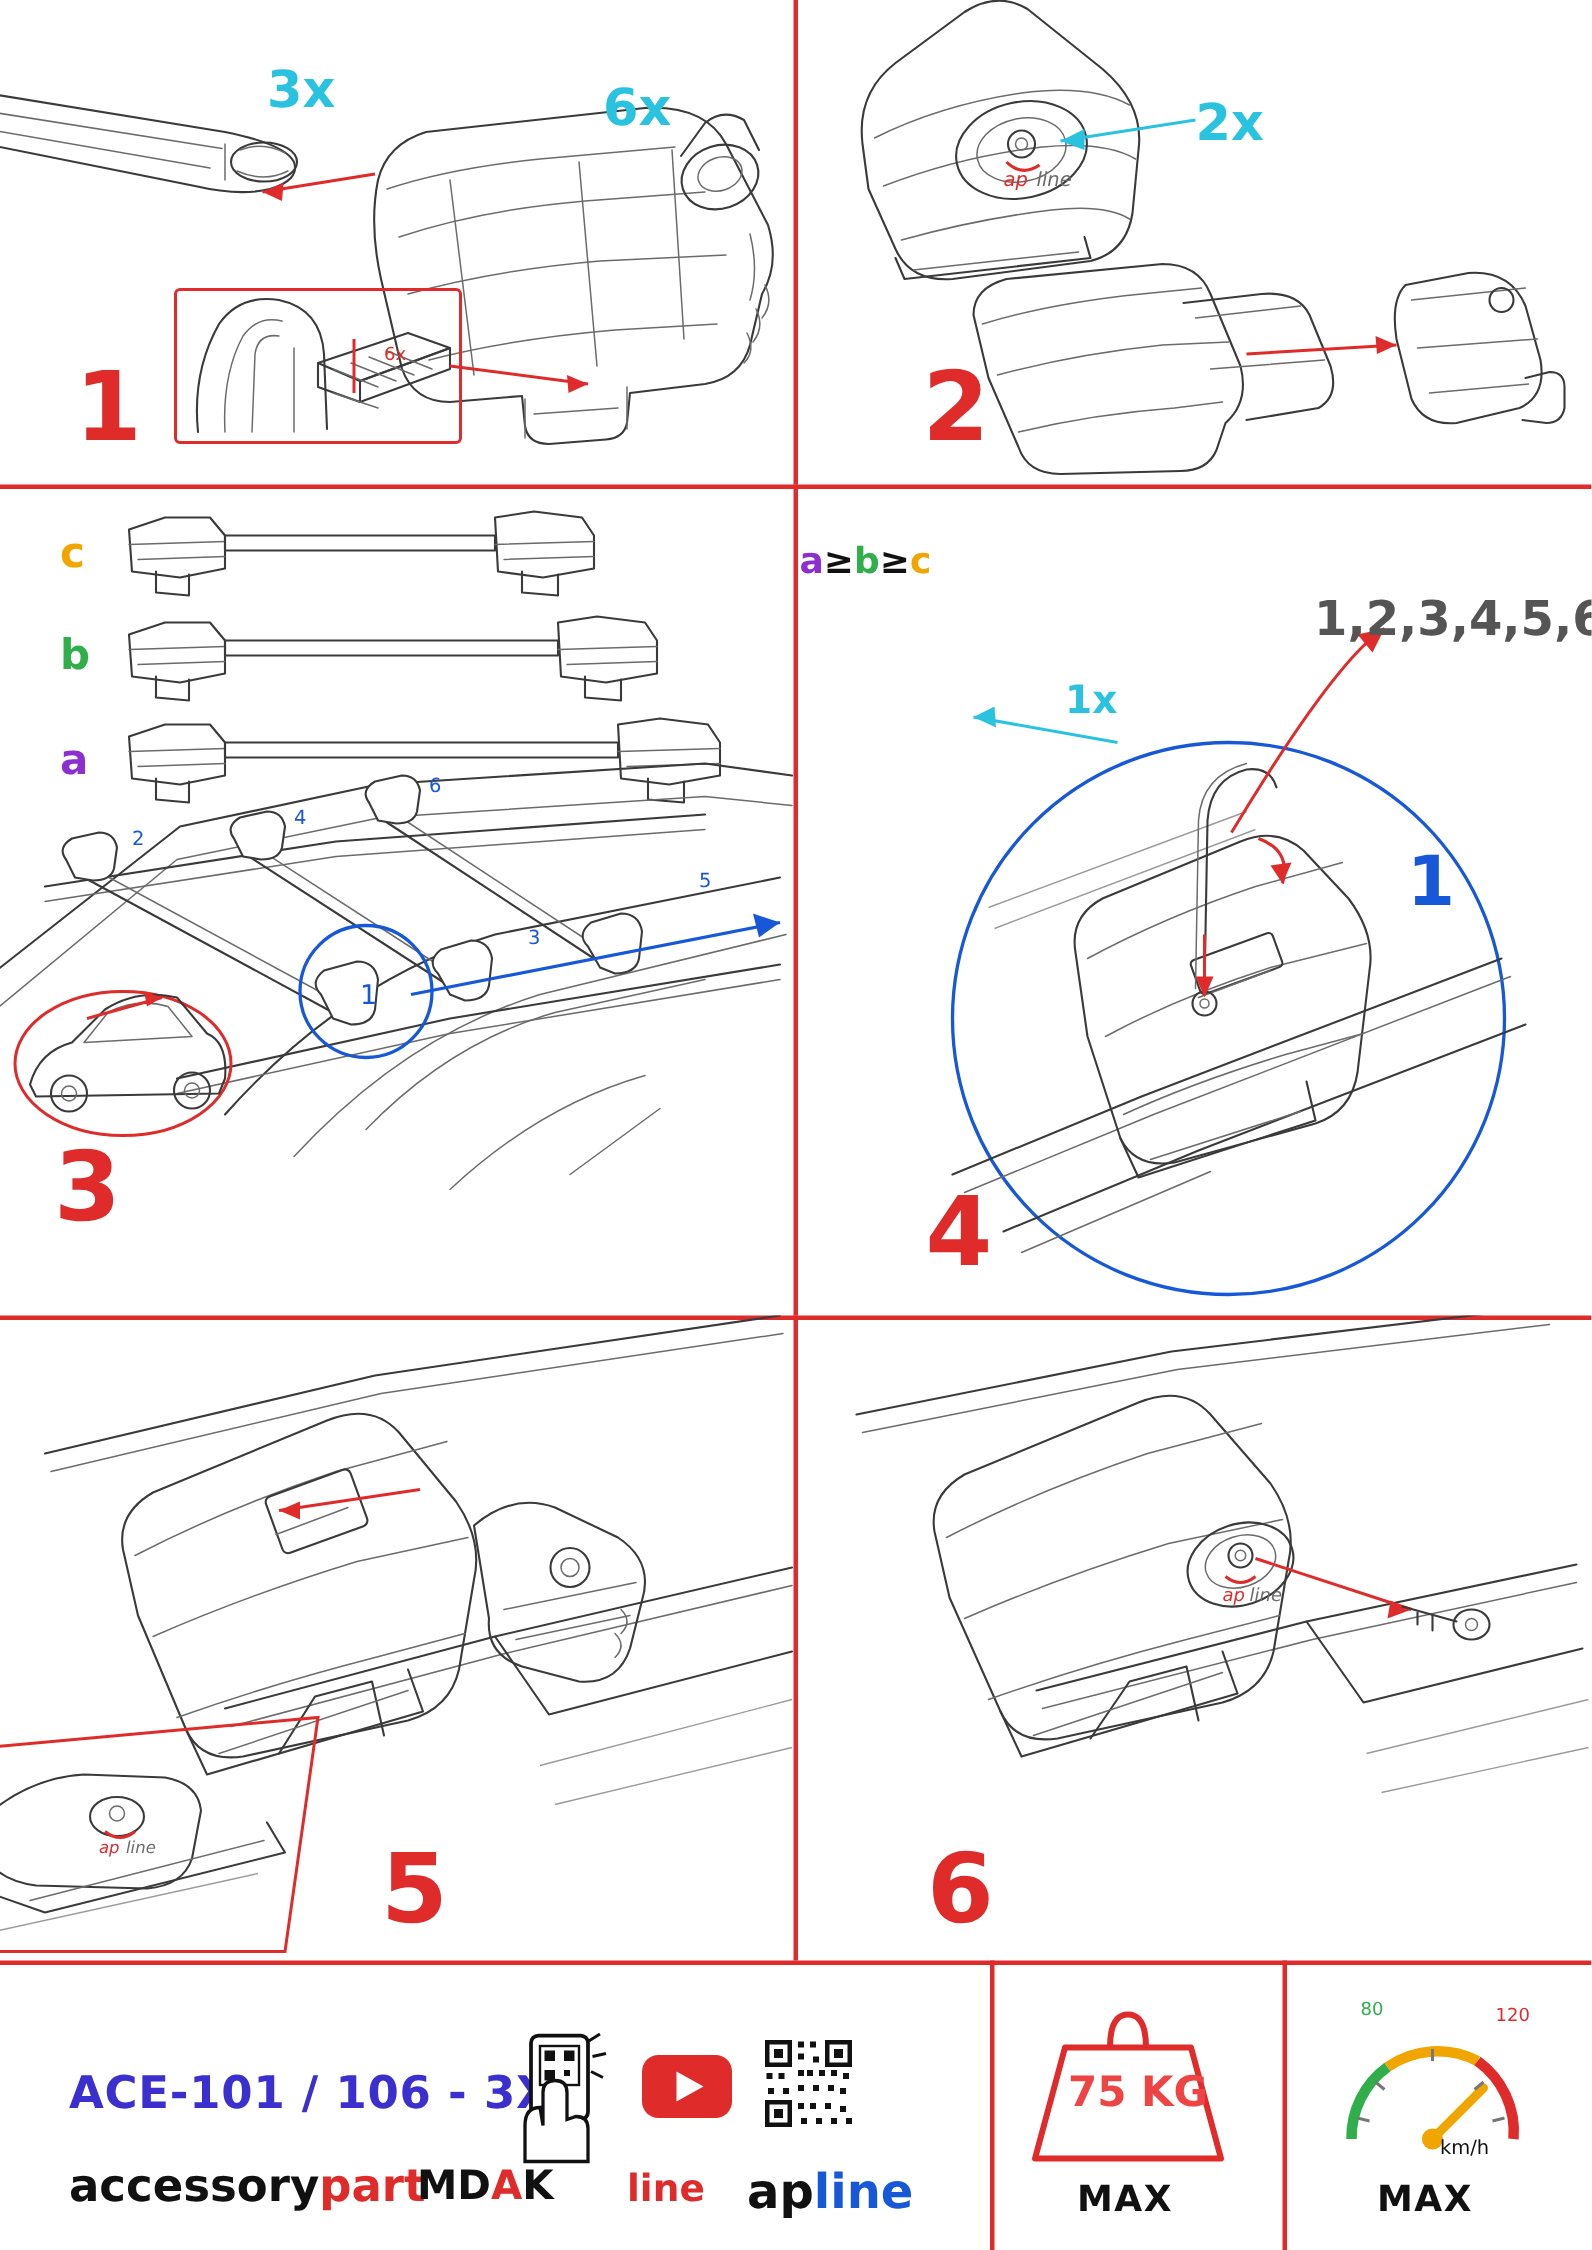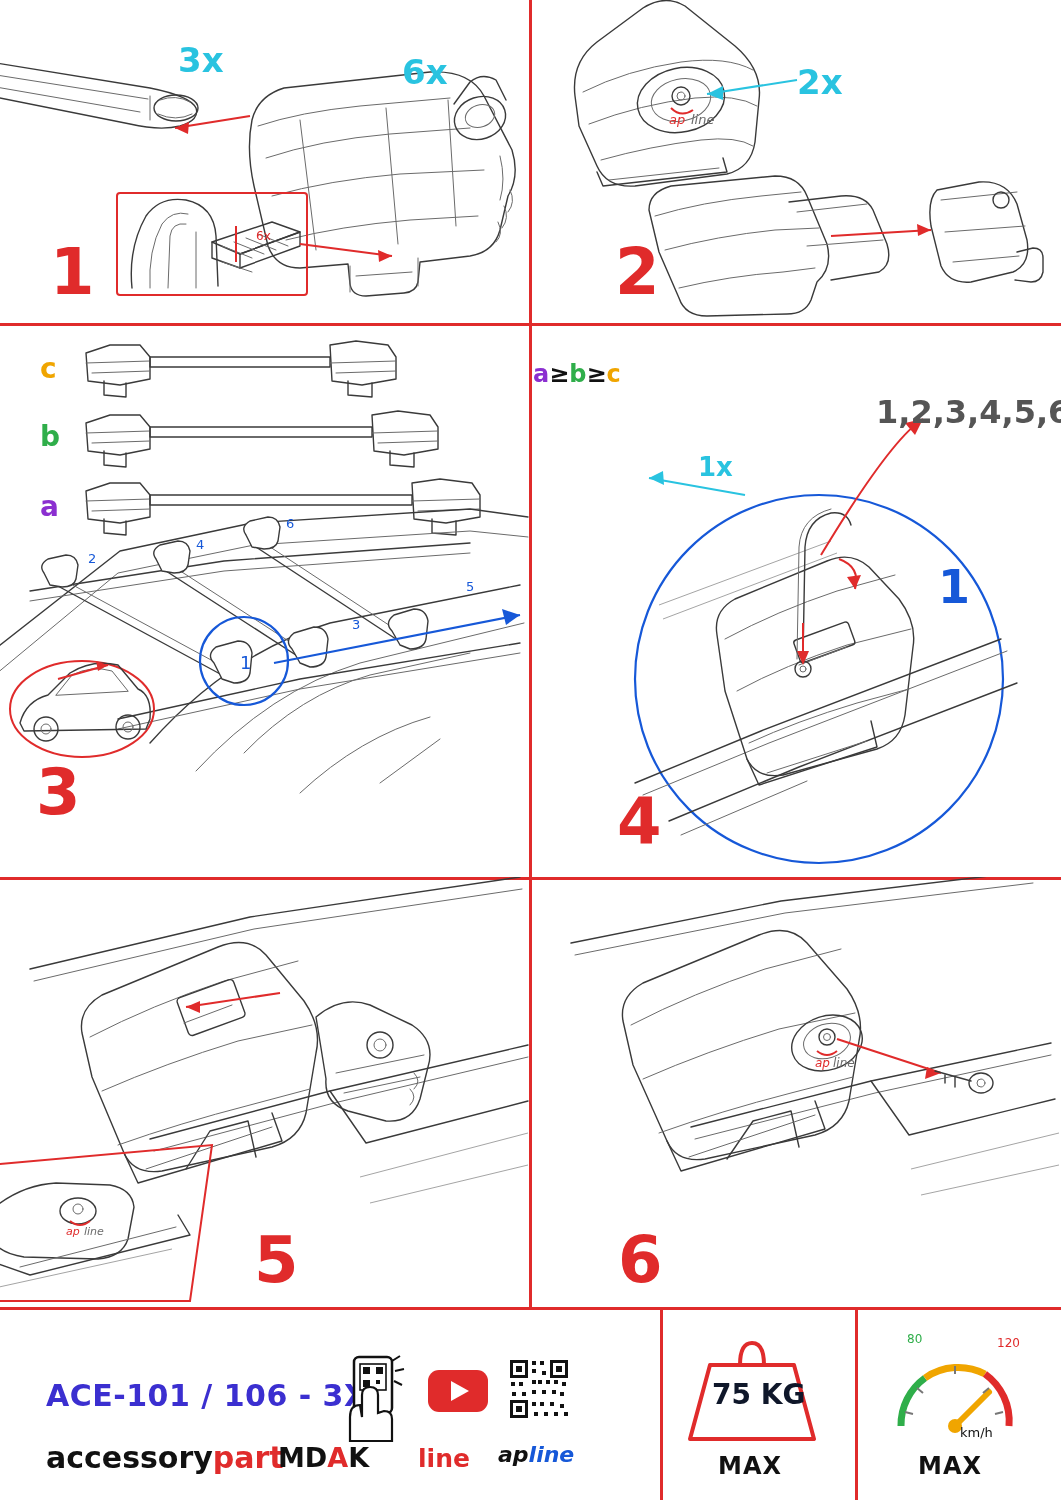--- a/index.html
+++ b/index.html
@@ -19,21 +19,21 @@
     position:absolute;font-family:"DejaVu Sans", sans-serif;
     font-weight:bold;color:#e02b2b;font-size:64px;line-height:1;
     letter-spacing:-2px;
   }
 
   
   .qty{
     position:absolute;color:#29c3e0;font-size:34px;font-weight:bold;
     font-family:"DejaVu Sans", sans-serif;
   }
-  .qty.small{font-size:26px;}
+  .qty.small{font-size:26px;margin-left:12px;}
 
   
   .letter{position:absolute;font-size:28px;font-weight:bold;font-family:"DejaVu Sans", sans-serif;}
   .letter.c{color:#f0a500;}
   .letter.b{color:#2fae4a;}
   .letter.a{color:#8b2fd0;}
 
   .abc-formula{position:absolute;font-size:24px;font-weight:bold;font-family:"DejaVu Sans", sans-serif;}
   .abc-formula .a{color:#8b2fd0;}
   .abc-formula .b{color:#2fae4a;}
@@ -58,30 +58,30 @@
   }
   .brand-accessory{
     position:absolute;font-size:30px;font-weight:bold;font-family:"DejaVu Sans", sans-serif;
   }
   .brand-accessory .k1{color:#111;}
   .brand-accessory .k2{color:#e02b2b;}
   .brand-mdak{position:absolute;font-size:27px;font-weight:bold;font-family:"DejaVu Sans", sans-serif;}
   .brand-mdak .k1{color:#111;}
   .brand-mdak .k2{color:#e02b2b;}
   .brand-ipqi{position:absolute;font-size:25px;font-weight:bold;color:#e02b2b;font-family:"DejaVu Sans", sans-serif;}
-  .brand-apline{position:absolute;font-size:22px;font-weight:bold;font-family:"DejaVu Sans", sans-serif;font-style:italic;}
+  .brand-apline{position:absolute;font-size:32px;font-weight:bold;font-family:"DejaVu Sans", sans-serif;}
   .brand-apline .k1{color:#111;}
   .brand-apline .k2{color:#1658d8;}
 
   .maxlabel{
     position:absolute;font-size:24px;font-weight:bold;color:#111;
     font-family:"DejaVu Sans", sans-serif;letter-spacing:1px;
   }
   .weightval{
-    position:absolute;color:#0f172a;font-size:28px;font-weight:bold;
+    position:absolute;color:#ef4444;font-size:28px;font-weight:bold;
     font-family:"DejaVu Sans", sans-serif;
   }
   .kmh{position:absolute;font-size:13px;color:#111;font-family:"DejaVu Sans", sans-serif;}
   .gauge-tick{position:absolute;font-size:12px;font-family:"DejaVu Sans", sans-serif;}
 
   svg{display:block;}
   .ln{fill:none;stroke:#3a3a3a;stroke-width:1.4;stroke-linecap:round;stroke-linejoin:round;}
   .ln-thin{fill:none;stroke:#6b6b6b;stroke-width:1;stroke-linecap:round;stroke-linejoin:round;}
   .ln-lt{fill:none;stroke:#9a9a9a;stroke-width:0.9;}
   .redln{fill:none;stroke:#e02b2b;stroke-width:2;}

